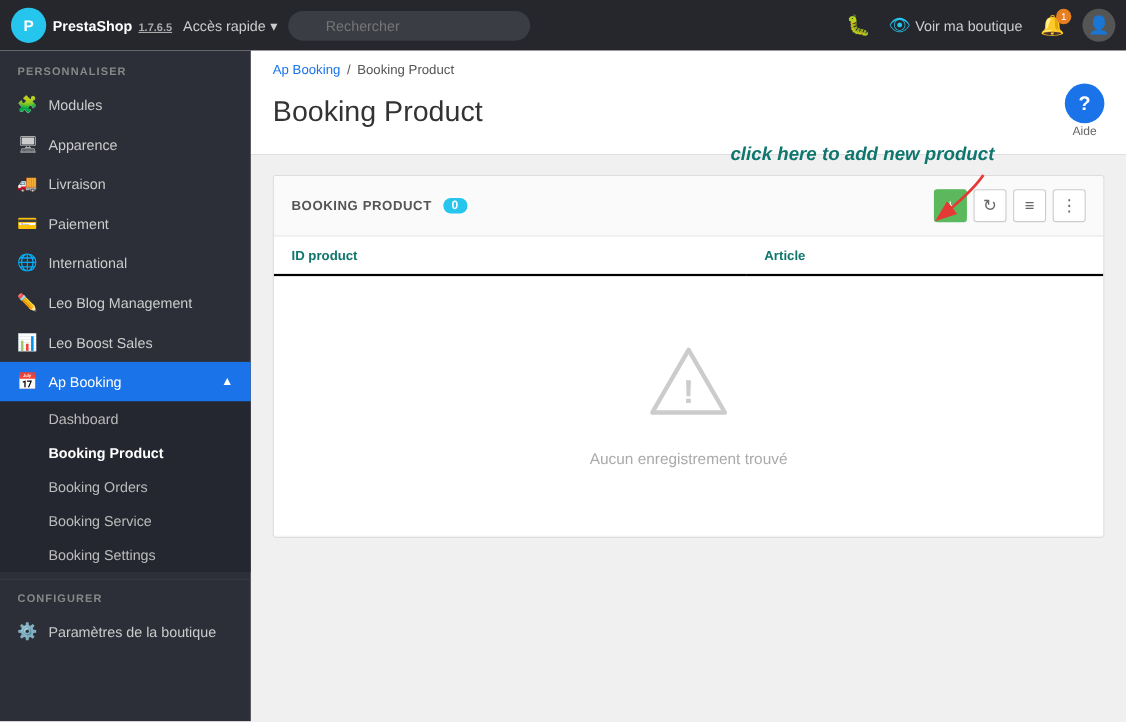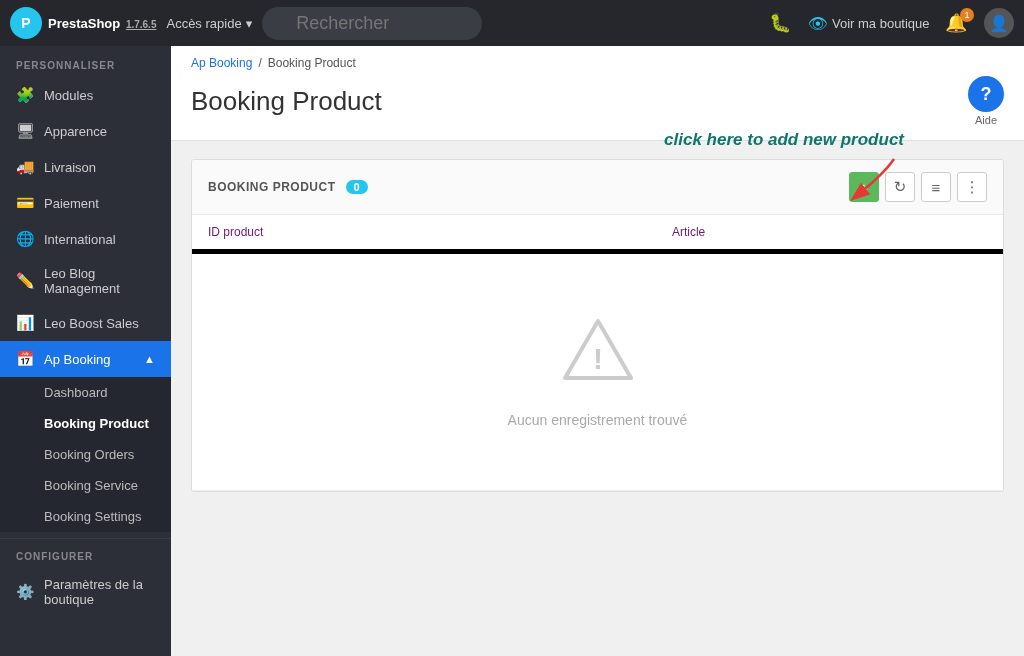--- a/index.html
+++ b/index.html
@@ -37,21 +37,21 @@
     .quick-access {
       color: #ccc; font-size: 13px; cursor: pointer; white-space: nowrap;
       display: flex; align-items: flex-start; gap: 4px;
     }
     .search-bar {
       background: #3b3d44;
       border: none;
       border-radius: 20px;
       padding: 6px 14px 6px 34px;
       color: #aaa;
-      font-size: 18px;
+      font-size: 13px;
       width: 220px;
       outline: none;
       position: relative;
     }
     .search-wrapper {
       position: relative;
       display: flex;
       align-items: center;
     }
     .search-wrapper .search-ico {
@@ -89,21 +89,21 @@
 
     
     .layout {
       display: flex;
       flex: 1;
       overflow: hidden;
     }
 
     
     .sidebar {
-      width: 171px;
+      width: 228px;
       background: #2d2f38;
       color: #ccc;
       flex-shrink: 0;
       overflow-y: auto;
       overflow-x: hidden;
     }
     .sidebar::-webkit-scrollbar { width: 4px; }
     .sidebar::-webkit-scrollbar-thumb { background: #555; }
 
     .sidebar-section-title {
@@ -276,23 +276,23 @@
       padding: 0;
     }
     .data-table {
       width: 100%;
       border-collapse: collapse;
     }
     .data-table th {
       padding: 10px 16px;
       text-align: left;
       font-size: 12px;
-      color: #701a75;
-      font-weight: 400;
-      border-bottom: 5px solid #000000;
+      color: #0f766e;
+      font-weight: 700;
+      border-bottom: 2px solid #000000;
     }
     .data-table td {
       padding: 12px 16px;
       font-size: 13px;
       color: #555;
       border-bottom: 1px solid #f0f0f0;
     }
 
     .empty-state {
       display: flex;

